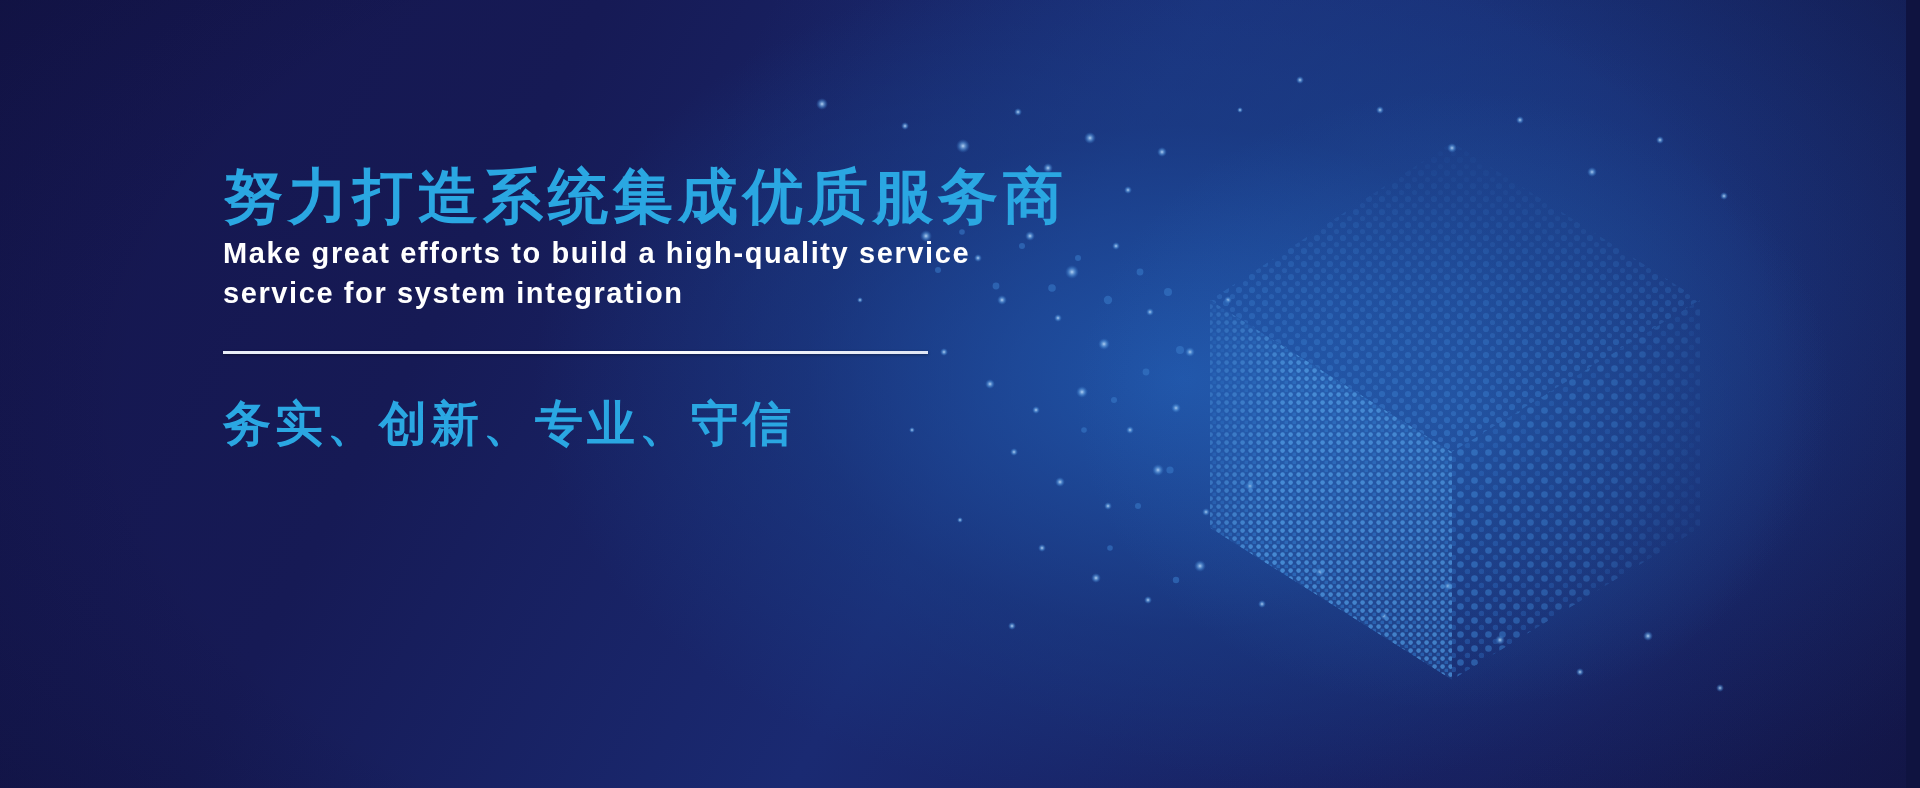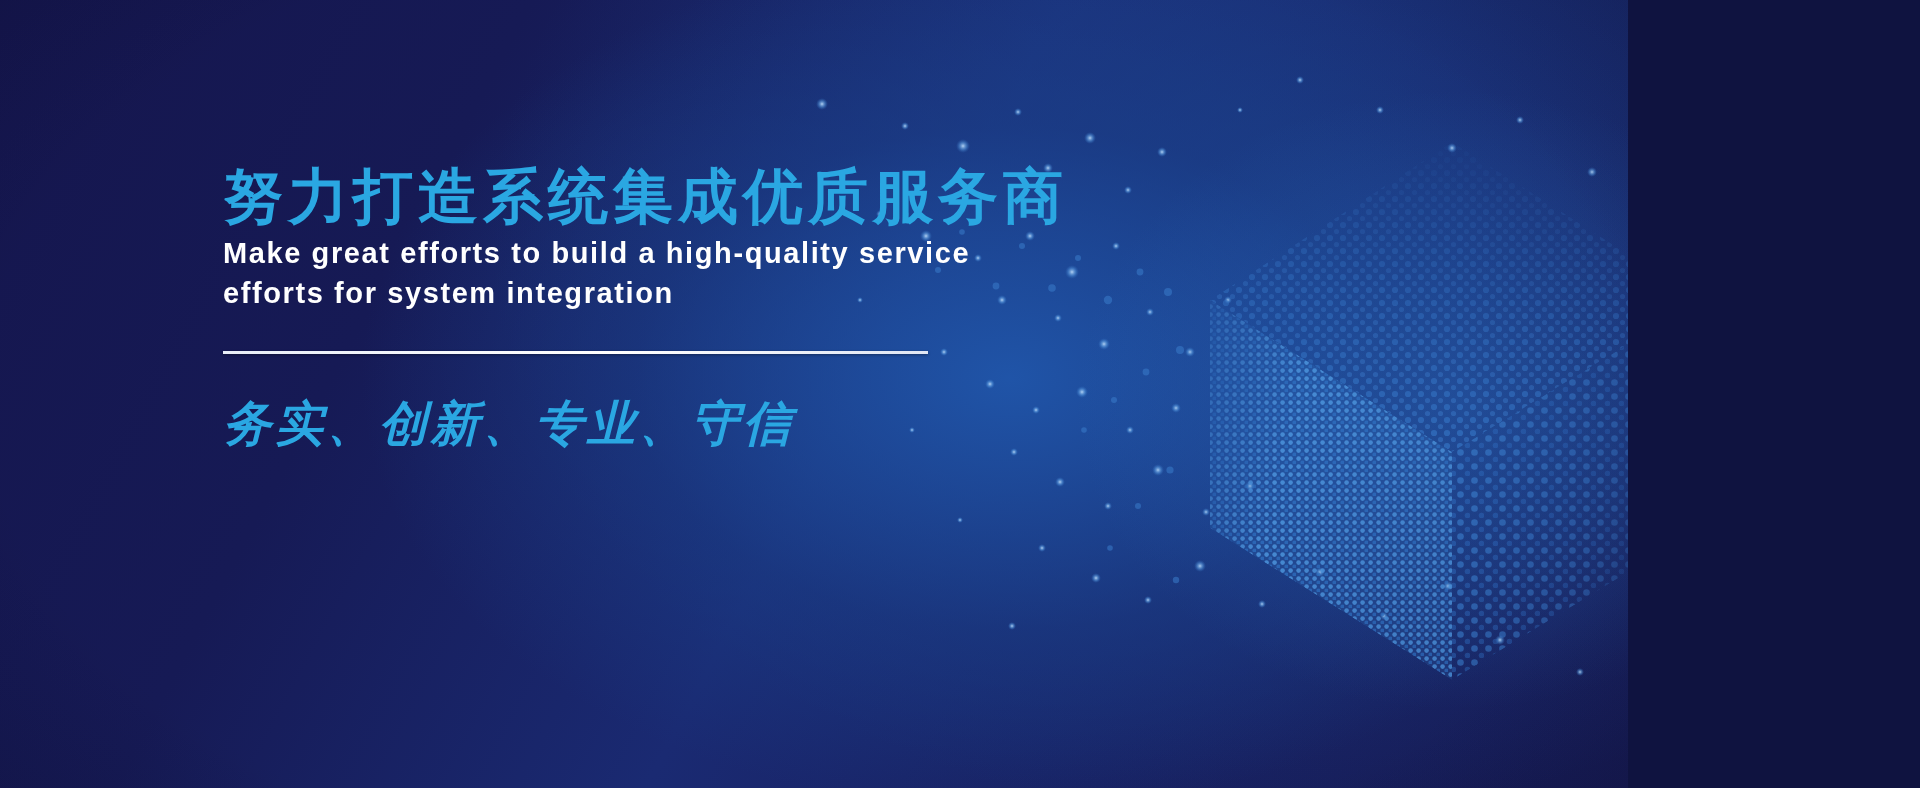--- a/index.html
+++ b/index.html
@@ -2,21 +2,21 @@
 <html><head>
 <meta charset="utf-8">
 <title>Banner</title>
 <style>
   * { margin:0; padding:0; box-sizing:border-box; }
   html,body { width:1920px; height:788px; overflow:hidden; background:#0f1340; }
   body { font-family:"Liberation Sans", sans-serif; }
 
   .banner{
     position:relative;
-    width:1628px; height:788px;
+    width:1906px; height:788px;
     overflow:hidden;
     background:
       radial-gradient(ellipse 900px 600px at 62% 48%, rgba(32,86,170,0.95) 0%, rgba(26,62,136,0.55) 42%, rgba(21,36,96,0.0) 72%),
       radial-gradient(ellipse 1200px 900px at 78% 30%, rgba(28,74,152,0.60) 0%, rgba(22,44,106,0.0) 65%),
       linear-gradient(118deg, #15164e 0%, #161a55 26%, #1a2a72 52%, #182162 74%, #161a52 100%);
   }
 
   
   .sparkles{ position:absolute; inset:0; pointer-events:none; }
   .sparkles svg{ display:block; width:1920px; height:788px; }
@@ -64,21 +64,20 @@
     box-shadow:0 1px 3px rgba(0,0,0,0.35);
   }
 
   .tagline{
     margin-top:38px;
     font-size:48px;
     font-weight:700;
     color:#2aa7e2;
     letter-spacing:4px;
     white-space:nowrap;
-    font-style:italic;
   }
 </style>
 </head>
 <body>
 
 <div class="banner">
 
   <div class="sparkles">
     <svg viewBox="0 0 1920 788" xmlns="http://www.w3.org/2000/svg" aria-hidden="true">
       <defs>
@@ -237,21 +236,21 @@
   </div>
 
   <div class="vignette"></div>
 
   <div class="copy">
 
     <h1 class="headline">努力打造系统集成优质服务商</h1>
 
     <p class="sub">
       <span class="line">Make great efforts to build a high-quality service</span>
-      <span class="line">efforts for system integration</span>
+      <span class="line">service for system integration</span>
     </p>
 
     <div class="rule"></div>
 
     <p class="tagline">务实、创新、专业、守信</p>
   </div>
 
 </div>
 
 </body></html>

